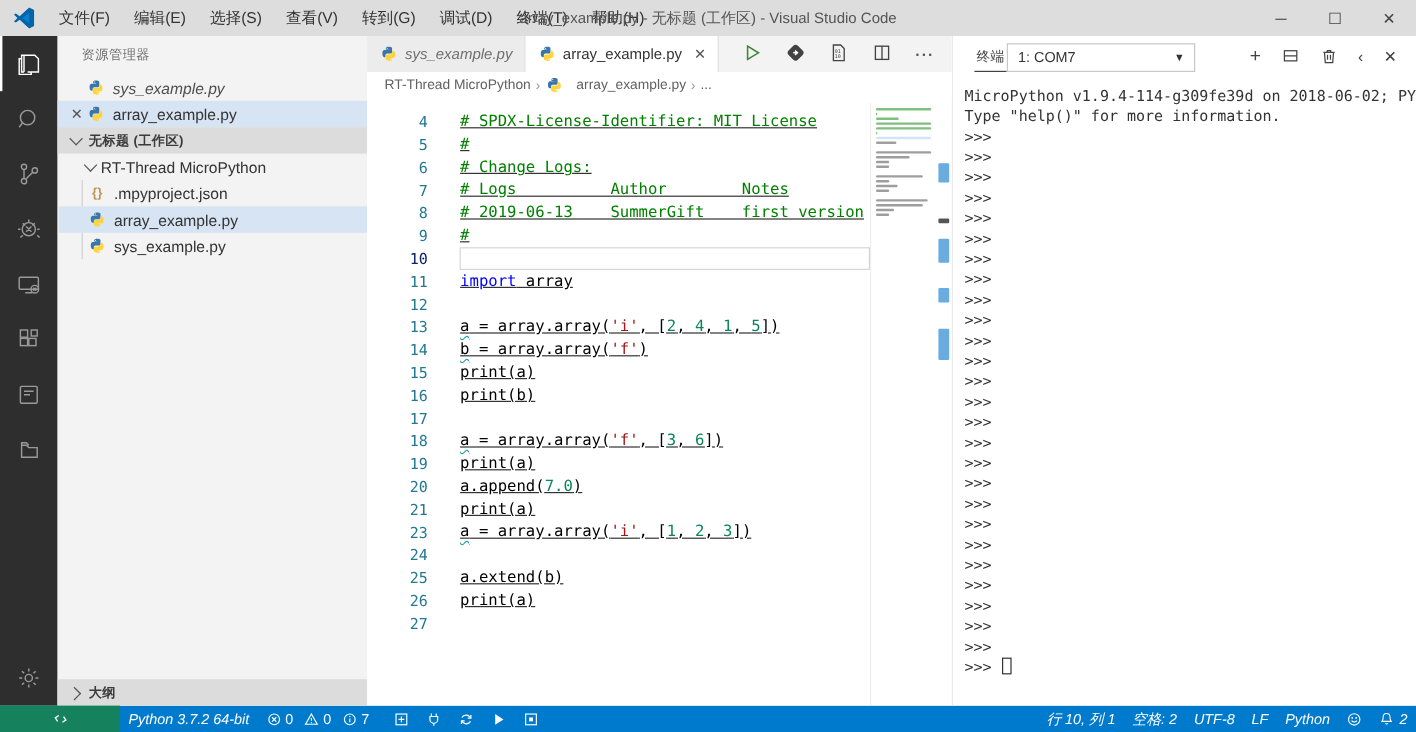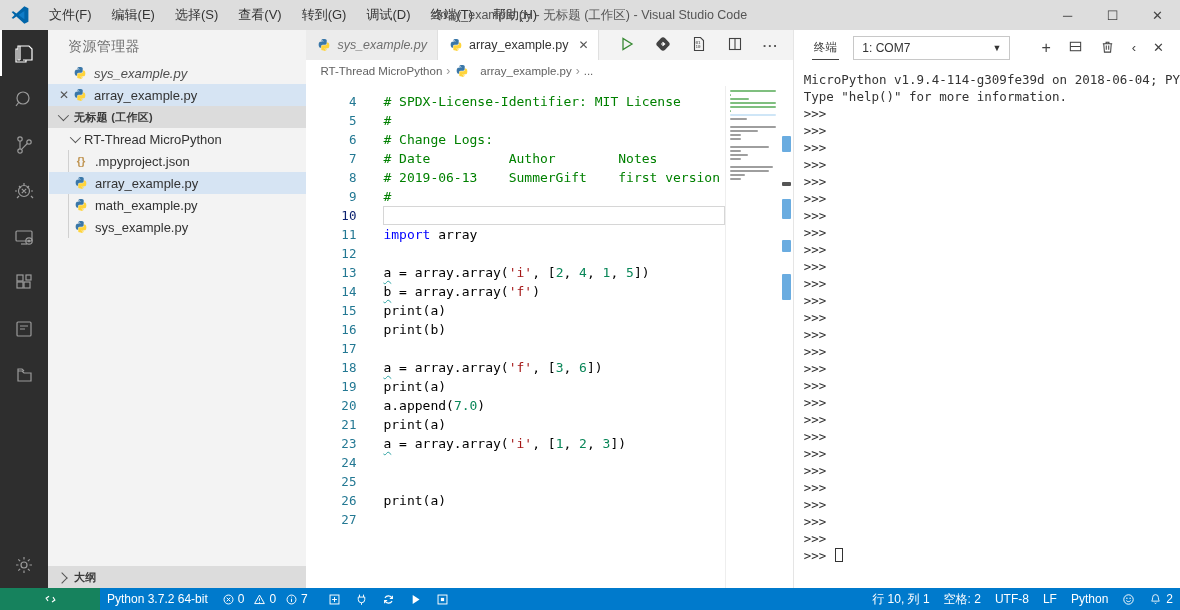--- a/index.html
+++ b/index.html
@@ -21,21 +21,21 @@
   
   .activitybar { width:48px; background:#2e2e2e; display:flex; flex-direction:column; }
   .ab-item { width:48px; height:46px; display:flex; align-items:center; justify-content:center; position:relative; }
   .ab-item svg { width:24px; height:24px; stroke:#9a9a9a; fill:none; stroke-width:1.2; }
   .ab-item.active svg { stroke:#fff; }
   .ab-item.active:before { content:""; position:absolute; left:0; top:0; bottom:0; width:2px; background:#fff; }
   .ab-spacer { flex:1; }
 
   
   .sidebar { width:262px; background:#f3f3f3; display:flex; flex-direction:column; font-size:13px; }
-  .sb-title { height:32px; line-height:32px; padding-left:20px; font-size:14px; color:#6f6f6f; letter-spacing:.4px; }
+  .sb-title { height:32px; line-height:32px; padding-left:20px; font-size:11px; color:#6f6f6f; letter-spacing:.4px; }
   .sb-header { height:22px; background:#dcdcdc; display:flex; align-items:center; font-size:11px; font-weight:bold; color:#3b3b3b; padding-left:4px; letter-spacing:.3px; }
   .chev { width:8px; height:8px; border-right:1.4px solid #555; border-bottom:1.4px solid #555; display:inline-block; margin:0 8px 0 6px; transform:rotate(45deg) translateY(-2px); }
   .chev.right { transform:rotate(-45deg); margin-top:2px; }
   .sb-row { height:22px; display:flex; align-items:center; color:#333; }
   .sb-row.sel { background:#d6e4f3; }
   .sb-row .close-x { width:16px; text-align:center; color:#555; font-size:12px; }
   .sb-row.italic .lbl { font-style:italic; color:#4f4f4f; }
   .file-ico { width:16px; height:16px; margin-right:6px; display:inline-flex; align-items:center; justify-content:center; flex:none; }
   .file-ico svg { width:14px; height:14px; }
   .json-ico { color:#c09553; font-weight:bold; font-size:11px; }
@@ -56,47 +56,47 @@
   .editor-actions { margin-left:auto; display:flex; align-items:center; gap:20px; padding-right:14px; }
   .editor-actions svg { width:16px; height:16px; }
   .more-dots { color:#555; font-weight:bold; letter-spacing:1px; }
   .breadcrumb { height:22px; display:flex; align-items:center; font-size:11.5px; color:#616161; padding-left:14px; gap:4px; background:#fff; }
   .breadcrumb .sep { color:#9a9a9a; font-size:12px; }
   .code-wrap { flex:1; position:relative; overflow:hidden; }
   .code-lines { position:absolute; top:10px; left:0; right:68px; font-family:"DejaVu Sans Mono", monospace; font-size:13px; }
   .code-row { display:flex; height:19px; line-height:19px; white-space:pre; }
   .gutter { width:50px; text-align:right; color:#237893; flex:none; padding-right:0; font-size:12.5px; }
   .code-row.cur .gutter { color:#0b216f; }
-  .code-text { margin-left:27px; flex:1; }
+  .code-text { margin-left:27px; flex:1;text-decoration:underline; }
   .code-row.cur .code-text { outline:1px solid #d6d6d6; outline-offset:-1px; }
   .cm { color:#008000; } .kw { color:#0000ff; } .str { color:#a31515; } .num { color:#098658; } .pl { color:#000; }
   .sq { color:#000; text-decoration:underline wavy #2aa0a0 1px; text-underline-offset:3px; }
   .minimap { position:absolute; top:4px; right:13px; width:55px; bottom:0; border-left:1px solid #eee; padding:4px 2px 0 4px; }
   .mm-line { height:2px; margin-bottom:2px; border-radius:1px; }
   .ruler { position:absolute; top:0; right:0; width:13px; bottom:0; }
   .ruler .mark { position:absolute; left:2px; width:9px; border-radius:1px; }
 
   
   .panel { flex:1; border-left:1px solid #e5e5e5; background:#fff; display:flex; flex-direction:column; }
-  .panel-header { height:35px; display:flex; align-items:center; padding:0 8px 0 18px; gap:14px; }
+  .panel-header { height:35px; display:flex; align-items:center; padding:0 8px 0 18px; gap:0; }
   .panel-tab { font-size:11.5px; color:#424242; border-bottom:1px solid #424242; padding:4px 2px; letter-spacing:.3px; }
   .term-select { width:157px; height:24px; border:1px solid #c8c8c8; background:#fff; display:flex; align-items:center; padding:0 8px; font-size:12px; color:#333; }
   .term-select .caret { margin-left:auto; font-size:9px; color:#333; }
   .panel-actions { margin-left:auto; display:flex; align-items:center; gap:17px; padding-right:8px; color:#424242; }
   .panel-actions svg { width:15px; height:15px; }
   .pa-glyph { font-size:16px; color:#424242; }
   .term-body { flex:1; padding:6px 0 0 10px; font-family:"DejaVu Sans Mono", monospace; font-size:12.5px; color:#333; overflow:hidden; }
   .term-line { height:17px; line-height:17px; white-space:pre; }
   .term-cursor { display:inline-block; width:8px; height:14px; border:1px solid #333; vertical-align:-2px; margin-left:1px; }
 
   
   .statusbar { height:22px; background:#007acc; color:#fff; display:flex; align-items:center; font-size:12px; }
   .sb-left, .sb-right { display:flex; align-items:center; height:100%; }
   .sb-right { margin-left:auto; }
-  .status-item { padding:0 7px; height:100%; display:flex; align-items:center; gap:4px; white-space:nowrap; }
+  .status-item { padding:0 7px; height:100%; display:flex; align-items:center; gap:4px; white-space:nowrap;font-style:italic; }
   .remote-block { background:#16825d; width:100px; height:100%; display:flex; align-items:center; justify-content:center; }
   .statusbar svg { width:13px; height:13px; }
   .problem-group { display:flex; align-items:center; gap:3px; padding:0 7px; }
   .problem-group .cnt { margin-right:6px; }
 </style>
 </head>
 <body>
 
 <div class="titlebar">
   <svg class="vscode-logo" viewBox="0 0 24 24">
@@ -224,29 +224,20 @@
           <span class="lbl">.mpyproject.json</span>
         </div>
         <div class="sb-row sel">
           <span class="file-ico">
             <svg viewBox="0 0 16 16">
               <path fill="#3a77a8" d="M7.9 1.2c-2.9 0-2.7 1.3-2.7 1.3v1.4h2.8v.4H4s-2.1-.3-2.1 3.2S3.7 11 3.7 11h1.1V9.4s-.1-1.8 1.8-1.8h2.8s1.7.1 1.7-1.6V2.7s.3-1.5-3.2-1.5zM6.4 2a.55.55 0 1 1 0 1.1.55.55 0 0 1 0-1.1z"></path>
               <path fill="#ffd43b" d="M8.1 14.8c2.9 0 2.7-1.3 2.7-1.3v-1.4H8v-.4h4s2.1.3 2.1-3.2S12.3 5 12.3 5h-1.1v1.6s.1 1.8-1.8 1.8H6.6s-1.7-.1-1.7 1.6v2.8s-.3 1.5 3.2 1.5zm1.5-.8a.55.55 0 1 1 0-1.1.55.55 0 0 1 0 1.1z"></path>
             </svg>
           </span>
           <span class="lbl">array_example.py</span>
-        </div>
-        <div class="sb-row">
-          <span class="file-ico">
-            <svg viewBox="0 0 16 16">
-              <path fill="#3a77a8" d="M7.9 1.2c-2.9 0-2.7 1.3-2.7 1.3v1.4h2.8v.4H4s-2.1-.3-2.1 3.2S3.7 11 3.7 11h1.1V9.4s-.1-1.8 1.8-1.8h2.8s1.7.1 1.7-1.6V2.7s.3-1.5-3.2-1.5zM6.4 2a.55.55 0 1 1 0 1.1.55.55 0 0 1 0-1.1z"></path>
-              <path fill="#ffd43b" d="M8.1 14.8c2.9 0 2.7-1.3 2.7-1.3v-1.4H8v-.4h4s2.1.3 2.1-3.2S12.3 5 12.3 5h-1.1v1.6s.1 1.8-1.8 1.8H6.6s-1.7-.1-1.7 1.6v2.8s-.3 1.5 3.2 1.5zm1.5-.8a.55.55 0 1 1 0-1.1.55.55 0 0 1 0 1.1z"></path>
-            </svg>
-          </span>
-          <span class="lbl">math_example.py</span>
         </div>
         <div class="sb-row">
           <span class="file-ico">
             <svg viewBox="0 0 16 16">
               <path fill="#3a77a8" d="M7.9 1.2c-2.9 0-2.7 1.3-2.7 1.3v1.4h2.8v.4H4s-2.1-.3-2.1 3.2S3.7 11 3.7 11h1.1V9.4s-.1-1.8 1.8-1.8h2.8s1.7.1 1.7-1.6V2.7s.3-1.5-3.2-1.5zM6.4 2a.55.55 0 1 1 0 1.1.55.55 0 0 1 0-1.1z"></path>
               <path fill="#ffd43b" d="M8.1 14.8c2.9 0 2.7-1.3 2.7-1.3v-1.4H8v-.4h4s2.1.3 2.1-3.2S12.3 5 12.3 5h-1.1v1.6s.1 1.8-1.8 1.8H6.6s-1.7-.1-1.7 1.6v2.8s-.3 1.5 3.2 1.5zm1.5-.8a.55.55 0 1 1 0-1.1.55.55 0 0 1 0 1.1z"></path>
             </svg>
           </span>
           <span class="lbl">sys_example.py</span>
         </div>
@@ -325,38 +316,38 @@
       <span>array_example.py</span>
       <span class="sep">›</span>
       <span>...</span>
     </div>
 
     <div class="code-wrap">
       <div class="code-lines" id="code-lines">
           <div class="code-row"><span class="gutter">4</span><span class="code-text"><span class="cm"># SPDX-License-Identifier: MIT License</span></span></div>
           <div class="code-row"><span class="gutter">5</span><span class="code-text"><span class="cm">#</span></span></div>
           <div class="code-row"><span class="gutter">6</span><span class="code-text"><span class="cm"># Change Logs:</span></span></div>
-          <div class="code-row"><span class="gutter">7</span><span class="code-text"><span class="cm"># Date          Author        Notes</span></span></div>
+          <div class="code-row"><span class="gutter">7</span><span class="code-text"><span class="cm"># Logs          Author        Notes</span></span></div>
           <div class="code-row"><span class="gutter">8</span><span class="code-text"><span class="cm"># 2019-06-13    SummerGift    first version</span></span></div>
           <div class="code-row"><span class="gutter">9</span><span class="code-text"><span class="cm">#</span></span></div>
           <div class="code-row cur"><span class="gutter">10</span><span class="code-text"></span></div>
           <div class="code-row"><span class="gutter">11</span><span class="code-text"><span class="kw">import</span><span class="pl"> array</span></span></div>
           <div class="code-row"><span class="gutter">12</span><span class="code-text"></span></div>
           <div class="code-row"><span class="gutter">13</span><span class="code-text"><span class="sq">a</span><span class="pl"> = array.array(</span><span class="str">'i'</span><span class="pl">, [</span><span class="num">2</span><span class="pl">, </span><span class="num">4</span><span class="pl">, </span><span class="num">1</span><span class="pl">, </span><span class="num">5</span><span class="pl">])</span></span></div>
           <div class="code-row"><span class="gutter">14</span><span class="code-text"><span class="sq">b</span><span class="pl"> = array.array(</span><span class="str">'f'</span><span class="pl">)</span></span></div>
           <div class="code-row"><span class="gutter">15</span><span class="code-text"><span class="pl">print(a)</span></span></div>
           <div class="code-row"><span class="gutter">16</span><span class="code-text"><span class="pl">print(b)</span></span></div>
           <div class="code-row"><span class="gutter">17</span><span class="code-text"></span></div>
           <div class="code-row"><span class="gutter">18</span><span class="code-text"><span class="sq">a</span><span class="pl"> = array.array(</span><span class="str">'f'</span><span class="pl">, [</span><span class="num">3</span><span class="pl">, </span><span class="num">6</span><span class="pl">])</span></span></div>
           <div class="code-row"><span class="gutter">19</span><span class="code-text"><span class="pl">print(a)</span></span></div>
           <div class="code-row"><span class="gutter">20</span><span class="code-text"><span class="pl">a.append(</span><span class="num">7.0</span><span class="pl">)</span></span></div>
           <div class="code-row"><span class="gutter">21</span><span class="code-text"><span class="pl">print(a)</span></span></div>
           <div class="code-row"><span class="gutter">23</span><span class="code-text"><span class="sq">a</span><span class="pl"> = array.array(</span><span class="str">'i'</span><span class="pl">, [</span><span class="num">1</span><span class="pl">, </span><span class="num">2</span><span class="pl">, </span><span class="num">3</span><span class="pl">])</span></span></div>
           <div class="code-row"><span class="gutter">24</span></div>
-          <div class="code-row"><span class="gutter">25</span></div>
+          <div class="code-row"><span class="gutter">25</span><span class="code-text"><span class="pl">a.extend(b)</span></span></div>
           <div class="code-row"><span class="gutter">26</span><span class="code-text"><span class="pl">print(a)</span></span></div>
           <div class="code-row"><span class="gutter">27</span><span class="code-text"></span></div>
         </div>
       <div class="minimap" id="minimap">
           <div class="mm-line" style="width: 46px; background: rgb(127, 191, 127);"></div>
           <div class="mm-line" style="width: 1.4px; background: rgb(127, 191, 127);"></div>
           <div class="mm-line" style="width: 19.6px; background: rgb(127, 191, 127);"></div>
           <div class="mm-line" style="width: 46px; background: rgb(127, 191, 127);"></div>
           <div class="mm-line" style="width: 46px; background: rgb(127, 191, 127);"></div>
           <div class="mm-line" style="width: 1.4px; background: rgb(127, 191, 127);"></div>
@@ -407,21 +398,21 @@
         <span>
           <svg viewBox="0 0 16 16">
               <path d="M4 5h8l-.7 9H4.7zM3 5h10M6.5 5V3.5h3V5M6.7 7v4.5M9.3 7v4.5" fill="none" stroke="#424242" stroke-width="1.1"></path>
             </svg>
         </span>
         <span class="pa-glyph" style="font-size:13px;">‹</span>
         <span class="pa-glyph" style="font-size:13px;">✕</span>
       </span>
     </div>
     <div class="term-body" id="term-body">
-        <div class="term-line">MicroPython v1.9.4-114-g309fe39d on 2018-06-04; PY</div>
+        <div class="term-line">MicroPython v1.9.4-114-g309fe39d on 2018-06-02; PY</div>
         <div class="term-line">Type "help()" for more information.</div>
         <div class="term-line">&gt;&gt;&gt;</div>
         <div class="term-line">&gt;&gt;&gt;</div>
         <div class="term-line">&gt;&gt;&gt;</div>
         <div class="term-line">&gt;&gt;&gt;</div>
         <div class="term-line">&gt;&gt;&gt;</div>
         <div class="term-line">&gt;&gt;&gt;</div>
         <div class="term-line">&gt;&gt;&gt;</div>
         <div class="term-line">&gt;&gt;&gt;</div>
         <div class="term-line">&gt;&gt;&gt;</div>

